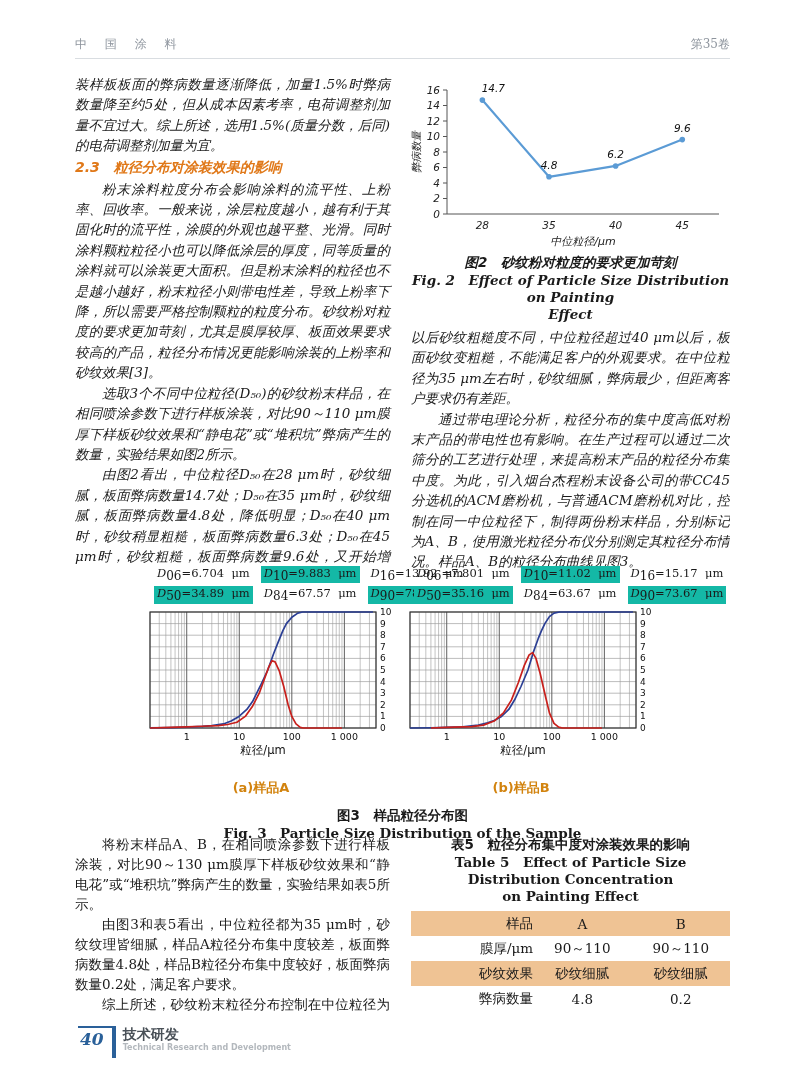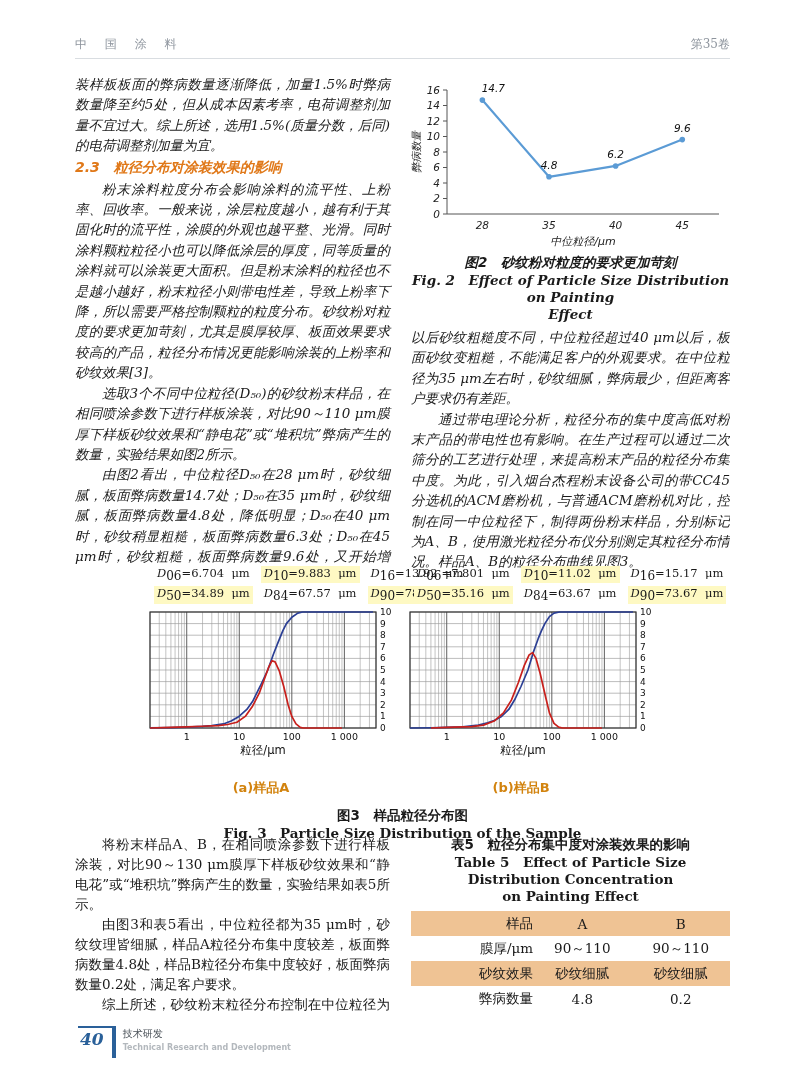--- a/index.html
+++ b/index.html
@@ -28,39 +28,39 @@
   #fig2-svg{display:block;margin:0 auto;}
   svg text{font-family:"DejaVu Sans","Liberation Sans",sans-serif;}
   .fig2caps{margin-bottom:4px;}
   
   .fig3-sec{position:absolute;top:566px;left:0;right:0;}
   .fig3-row{display:flex;margin-left:148px;gap:6px;}
   .fig3-block{width:254px;flex:0 0 254px;}
   .dvals{display:grid;grid-template-columns:repeat(3,auto);justify-content:space-between;
          column-gap:8px;row-gap:3px;font-size:11.5px;width:230px;margin:0 0 4px 6px;}
   .dval{padding:0 3px;white-space:nowrap;}
-  .dval.shaded{background:#fef9c3;}
+  .dval.shaded{background:#14b8a6;}
   .dval i{font-style:italic;}
   .dval sub{font-size:12px;}
   .sub-cap{color:#D2830E;font-weight:bold;font-size:13px;text-align:center;width:226px;margin-top:17px;
            font-family:"DejaVu Sans","Liberation Sans",sans-serif;}
   .fig3caps{margin:8px 64px 0 75px;}
   
   .t5{width:100%;border-collapse:collapse;margin-top:6px;font-size:13.5px;}
   .t5 td{height:25px;padding:0;text-align:right;}
   .t5 td:first-child{padding-left:16px;}
   .t5 td.c{text-align:center;}
   .t5 tr.shaded{background:#EFC394;}
   .tpara{margin-top:10px;}
   
   .footer{position:absolute;top:1026px;left:78px;display:flex;align-items:stretch;height:32px;}
   .pagenum{font-size:17px;font-weight:bold;font-style:italic;color:#2A6099;
            border-top:2px solid #2A6099;padding:1px 8px 0 2px;}
   .vbar{width:4px;background:#2A6099;margin-right:7px;}
-  .fcn{font-size:10px;font-weight:normal;color:#4a5158;line-height:16px;
+  .fcn{font-size:14px;font-weight:bold;color:#4a5158;line-height:16px;
        font-family:"DejaVu Sans","Liberation Sans",sans-serif;}
   .fen{font-size:8px;color:#b3b8bd;line-height:11px;
        font-family:"DejaVu Sans","Liberation Sans",sans-serif;font-weight:bold;}
 </style>
 </head>
 <body>
 
 <div class="page">
 
   <div class="header">

